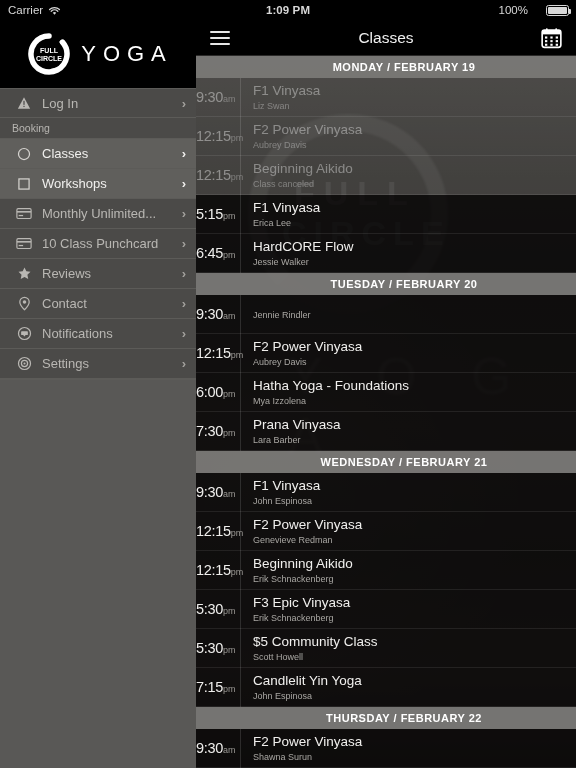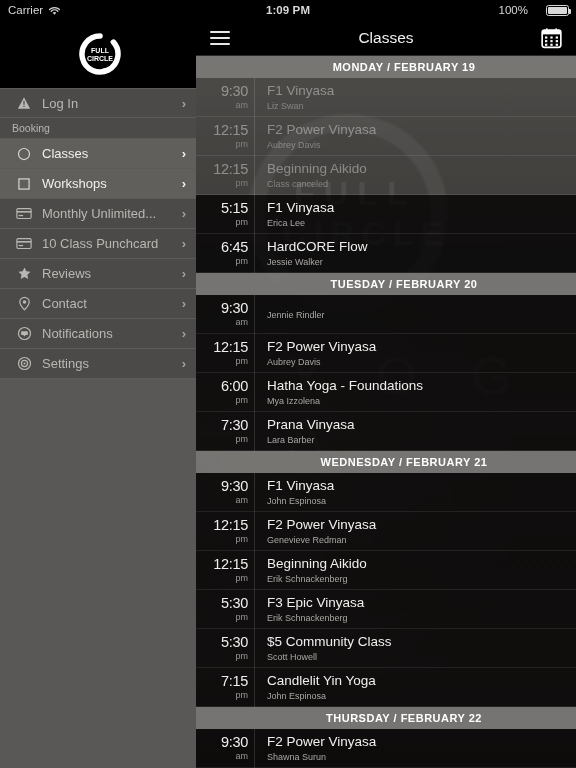--- a/index.html
+++ b/index.html
@@ -118,21 +118,21 @@
     background: rgba(10,9,9,.80);
   }
   .row.dim { background: rgba(120,118,115,.30); }
   .row.dim .r-title { color: rgba(235,235,235,.42); }
   .row.dim .r-sub   { color: rgba(235,235,235,.36); }
   .row.dim .r-time  { color: rgba(235,235,235,.45); }
   .row.dim .r-ampm  { color: rgba(235,235,235,.34); }
 
   .r-time-col {
     width: 44px; flex: 0 0 44px; text-align: right; padding-right: 6px;
-    display: flex; flex-direction: column; align-items: flex-end; line-height: 1; margin-left: 14px;
+    display: flex; align-items: flex-end; line-height: 1;
   }
   .r-time { color: #efeeec; font-size: 14.5px; font-weight: 500; letter-spacing: -.3px; }
   .r-ampm { color: #9a9894; font-size: 9px; margin-top: 2px; }
   .r-div { width: 1px; height: 39px; background: rgba(255,255,255,.13); flex: 0 0 1px; }
   .r-main { flex: 1; padding-left: 12px; display: flex; flex-direction: column; justify-content: center; }
   .r-title { color: #f0efed; font-size: 13.5px; line-height: 1.2; }
   .r-sub { color: #a9a7a3; font-size: 9px; margin-top: 2px; }
   .r-chev { width: 26px; flex: 0 0 26px; color: #f2f1ef; font-size: 15px;
             font-weight: bold; display: flex; align-items: center; justify-content: center; }
   .r-chev.hide { visibility: hidden; }
@@ -166,20 +166,21 @@
 
     <div class="brand">
       <div class="logo-mark">
         <svg viewBox="0 0 44 44" width="44" height="44">
           <path d="M22 4a18 18 0 1 0 13.5 6.1" stroke="#fff" stroke-width="5.5" fill="none" stroke-linecap="round"></path>
           <path d="M34 10a16 16 0 0 1-9 28" stroke="#fff" stroke-width="3" fill="none" stroke-linecap="round" opacity=".85"></path>
           <text x="22" y="21" text-anchor="middle" fill="#fff" font-size="7" font-family="Liberation Sans, sans-serif" font-weight="bold">FULL</text>
           <text x="22" y="29" text-anchor="middle" fill="#fff" font-size="7" font-family="Liberation Sans, sans-serif" font-weight="bold">CIRCLE</text>
         </svg>
       </div>
+      <div class="brand-word">YOGA</div>
     </div>
 
     <div class="menu">
 
       <div class="m-row login">
         <span class="m-ico">
           <svg viewBox="0 0 16 16" width="14" height="14">
               <path d="M8 1.5 15 14.5H1z" fill="#b9b7b3"></path>
               <rect x="7.3" y="5.5" width="1.4" height="4.6" fill="#4b4a48"></rect>
               <rect x="7.3" y="11.2" width="1.4" height="1.4" fill="#4b4a48"></rect>

